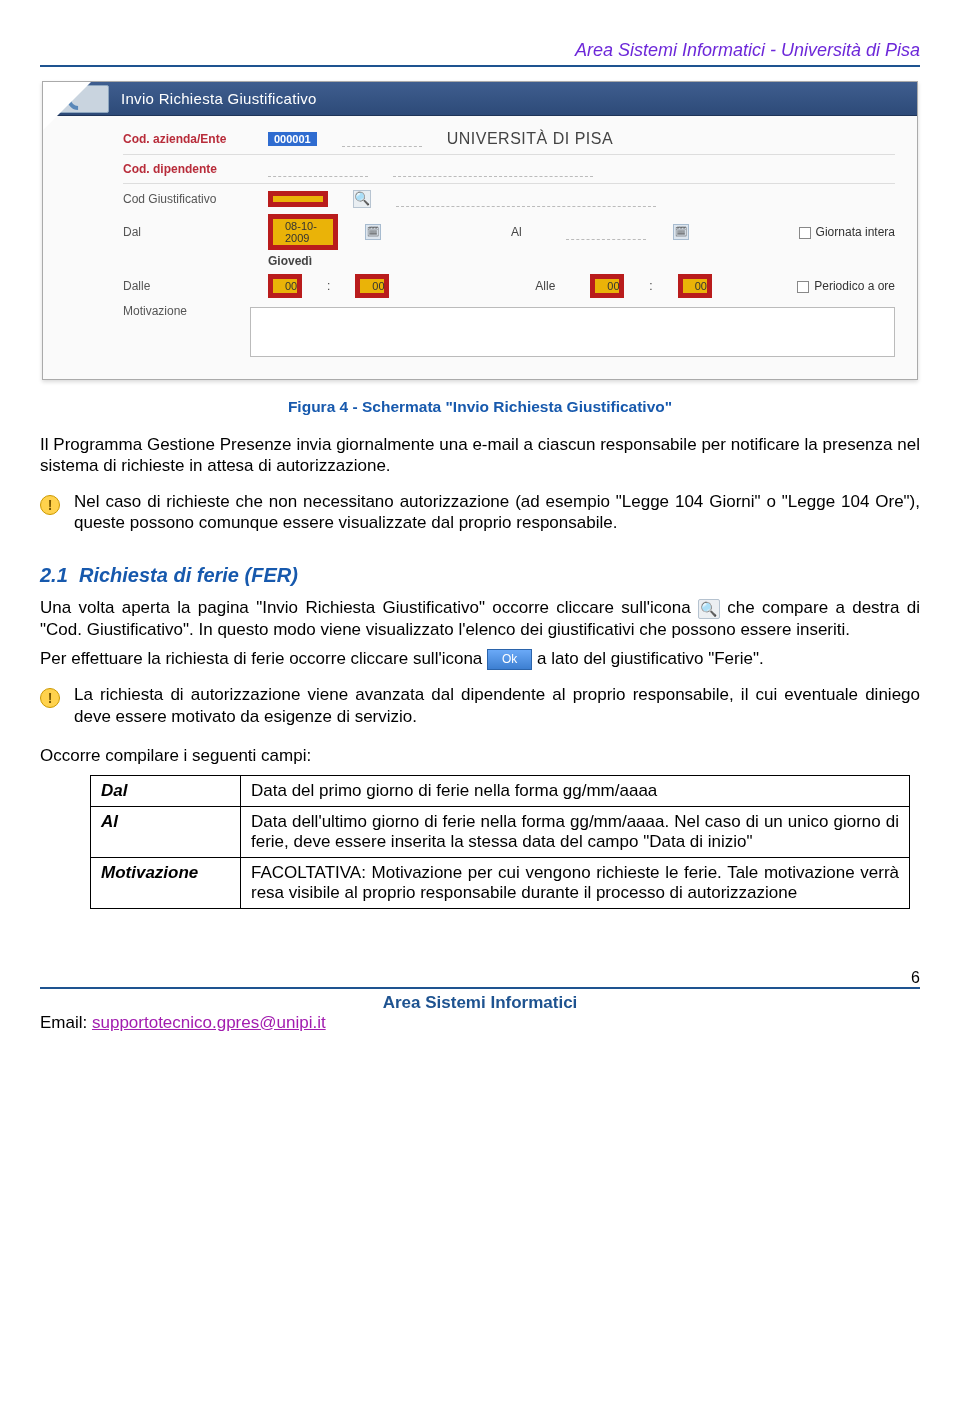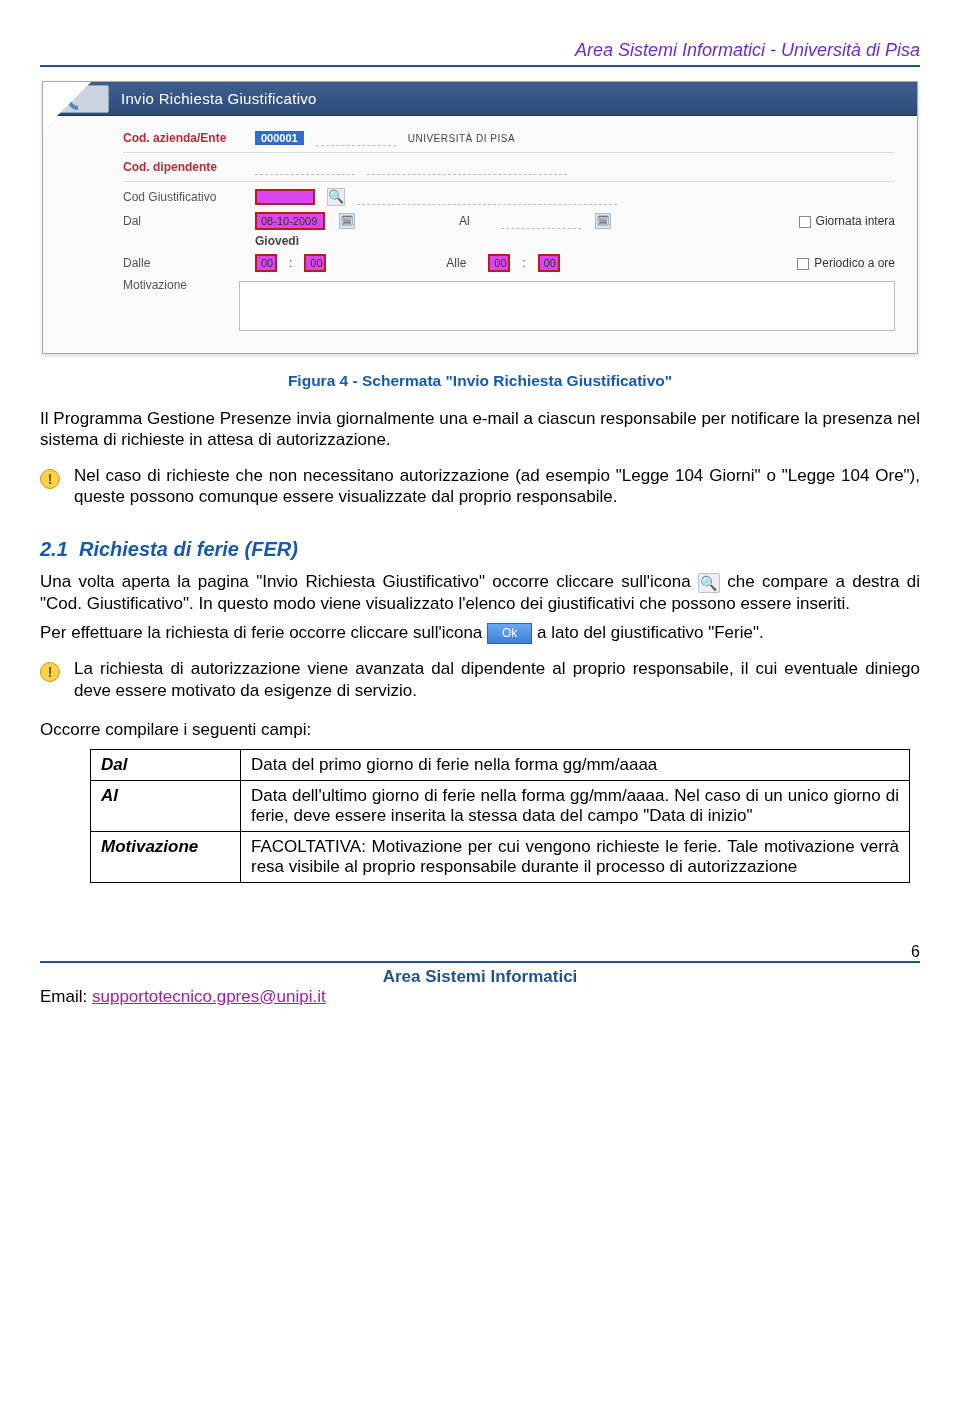--- a/index.html
+++ b/index.html
@@ -75,40 +75,40 @@
   .bluefill {
     display: inline-block;
     background: #2f6cd0;
     color: #fff;
     font-size: 11px;
     padding: 1px 6px;
     font-weight: bold;
   }
   .fld {
     display: inline-block;
-    border: 2px solid #b91c1c;
-    background: #d946ef;
+    border: 5px solid #b91c1c;
+    background: #eab308;
     font-size: 11px;
-    padding: 1px 4px;
+    padding: 1px 12px;
     color: #333;
     min-height: 16px;
     vertical-align: middle;
   }
   .cal-ico {
     display:inline-block;width:16px;height:16px;background:#dde6ef;border:1px solid #a7bbcf;
     font-size:10px;line-height:14px;text-align:center;vertical-align:middle;margin-left:2px;
   }
   .search-ico {
     display:inline-block;width:18px;height:18px;background:#e9eef2;border:1px solid #b7c4d1;
     vertical-align:middle;text-align:center;line-height:16px;font-size:13px;color:#555;
   }
   .cb {
     display:inline-block;width:12px;height:12px;border:1px solid #888;background:#fff;vertical-align:middle;margin-right:5px;
   }
-  .form-row { display:flex; align-items:center; gap:12px; margin:6px 0; flex-wrap: nowrap; }
+  .form-row { display:flex; align-items:center; gap:25px; margin:6px 0; flex-wrap: nowrap; }
   .form-row .label { width:120px; color:#555; font-size:12px; }
   .form-row .label.red { width:120px; }
   .right-opts { margin-left:auto; font-size:12px; color:#333; }
   .dotted { border-bottom: 1px dashed #bbb; width:180px; display:inline-block; height:16px; }
   .motiv-box {
     border:1px solid #bbb; background:#fff; height:50px; width:760px; margin-top:3px;
   }
   .page-fold {
     position:absolute; left:0; top:0; width:0; height:0;
     border-top: 48px solid #fff;
@@ -229,21 +229,21 @@
         <span class="logo">
             <span class="logo-shape"></span>
           </span>
         <span class="titlebar-text">Invio Richiesta Giustificativo</span>
       </div>
       <div class="form-area">
         <div class="form-row" style="border-bottom:1px solid #ddd;padding-bottom:6px;">
           <span class="label red"><span class="redlbl">Cod. azienda/Ente</span></span>
           <span class="bluefill">000001</span>
           <span class="dotted" style="width:80px;"></span>
-          <span style="font-size:10px;letter-spacing:.5px;">UNIVERSITÀ DI PISA</span>
+          <span style="font-size:16px;letter-spacing:.5px;">UNIVERSITÀ DI PISA</span>
         </div>
         <div class="form-row" style="border-bottom:1px solid #ddd;padding-bottom:6px;">
           <span class="label red"><span class="redlbl">Cod. dipendente</span></span>
           <span class="dotted" style="width:100px;"></span>
           <span class="dotted" style="width:200px;"></span>
         </div>
 
         <div class="form-row">
           <span class="label">Cod Giustificativo</span>
           <span class="fld" style="width:60px;"></span>

